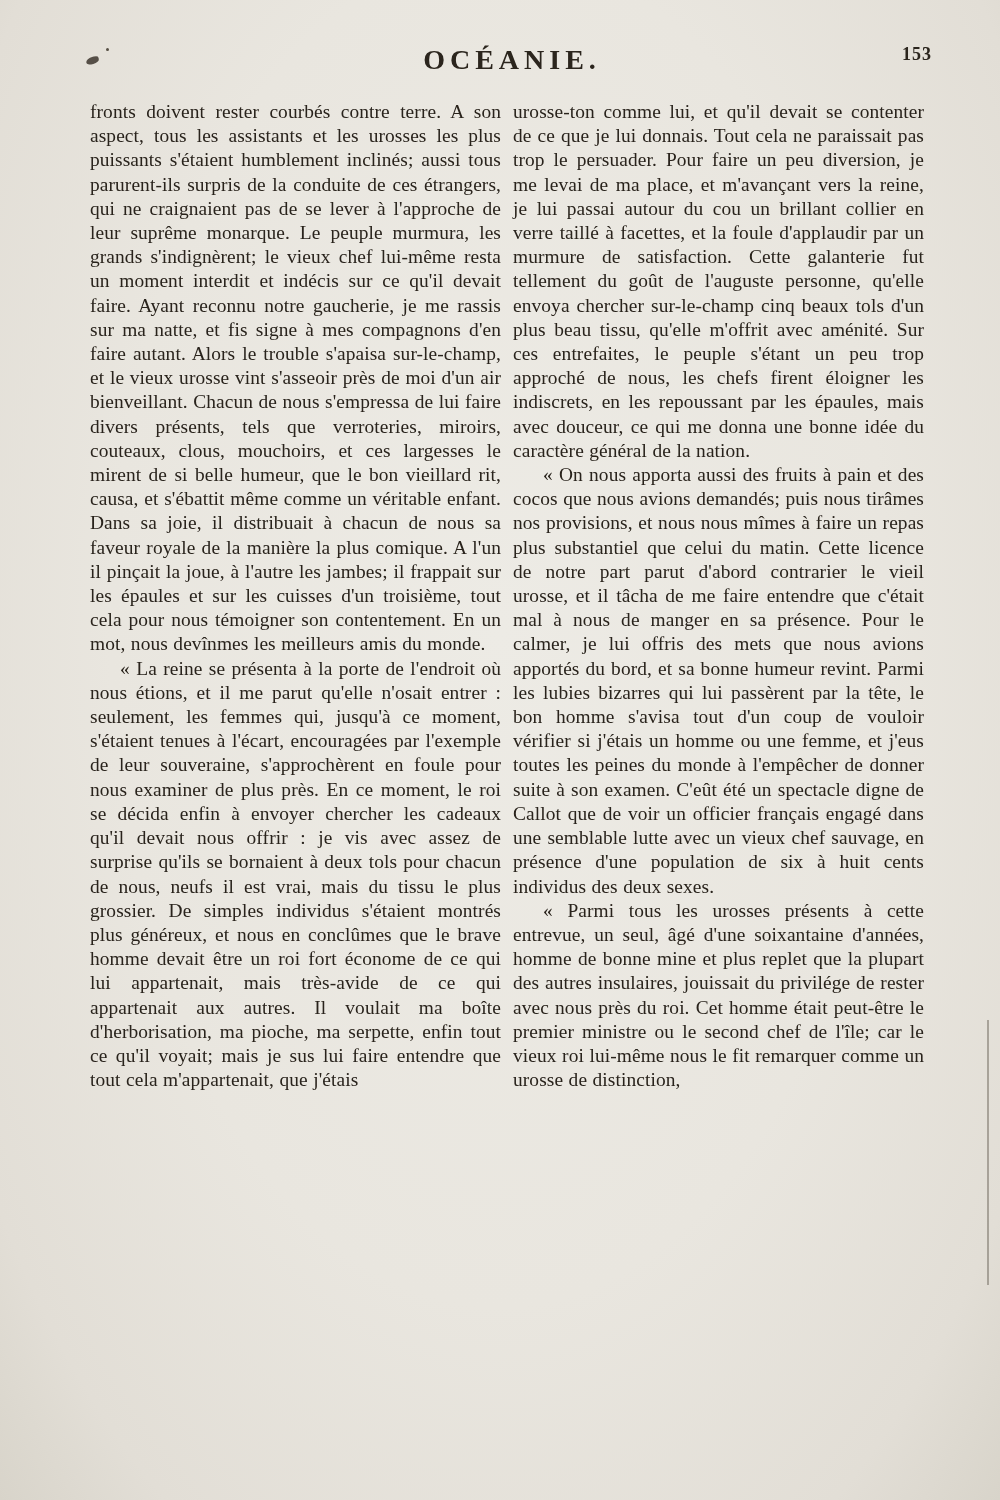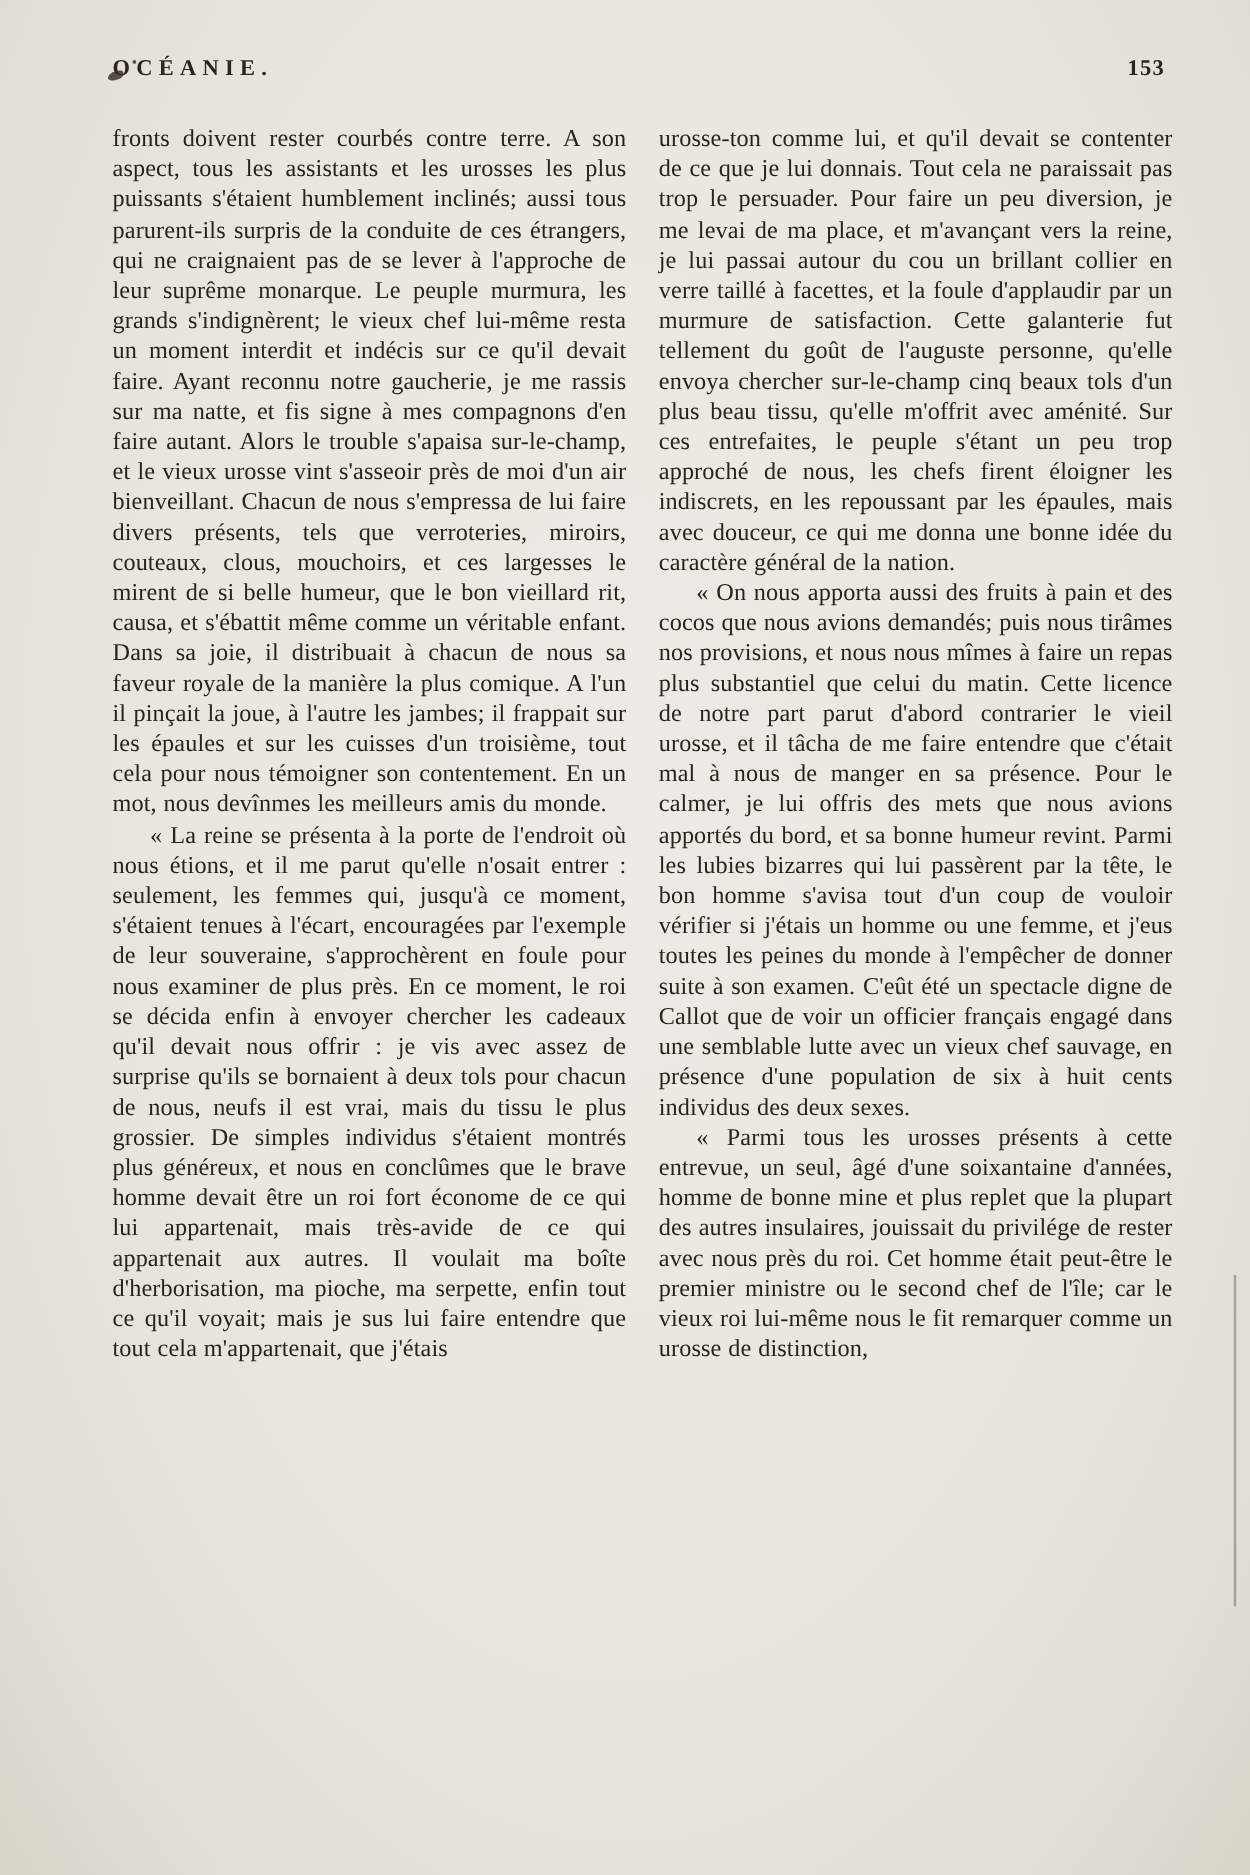--- a/index.html
+++ b/index.html
@@ -19,38 +19,38 @@
   }
   .header {
     position: relative;
     height: 30px;
     margin: 44px 66px 26px 90px;
   }
   .running-title {
     position: absolute;
     left: 0;
     right: 0;
-    text-align: left;
-    font-size: 18px;
+    text-align: center;
+    font-size: 28px;
     font-weight: bold;
     letter-spacing: 5px;
     color: #2b251d;
   }
   .page-number {
     position: absolute;
     right: 2px;
     top: 0;
     font-size: 18px;
     font-weight: bold;
     letter-spacing: 1px;
     color: #2b251d;
   }
   .columns {
     display: flex;
-    gap: 26px;
+    gap: 12px;
     margin: 0 62px 0 90px;
     align-items: flex-end;
   }
   .col {
     width: 411px;
     text-align: justify;
     font-size: 19.4px;
     line-height: 24.2px;
     letter-spacing: 0.1px;
     word-spacing: 0.5px;

